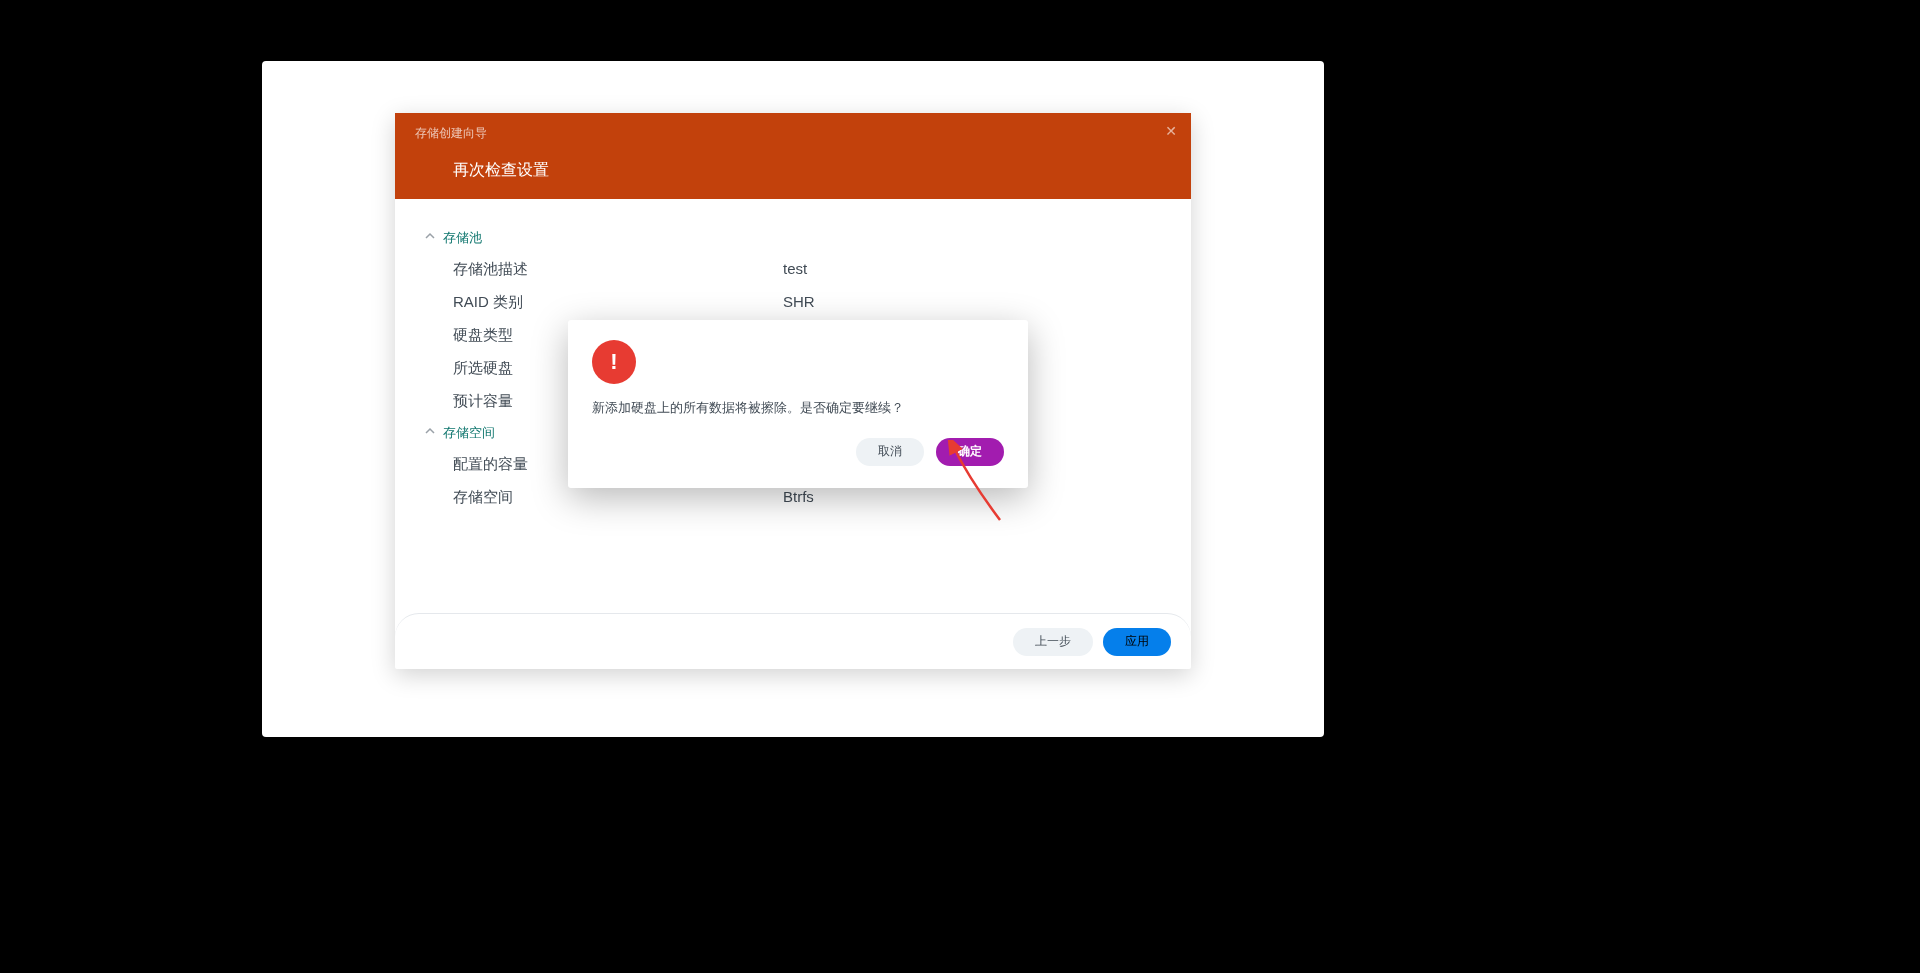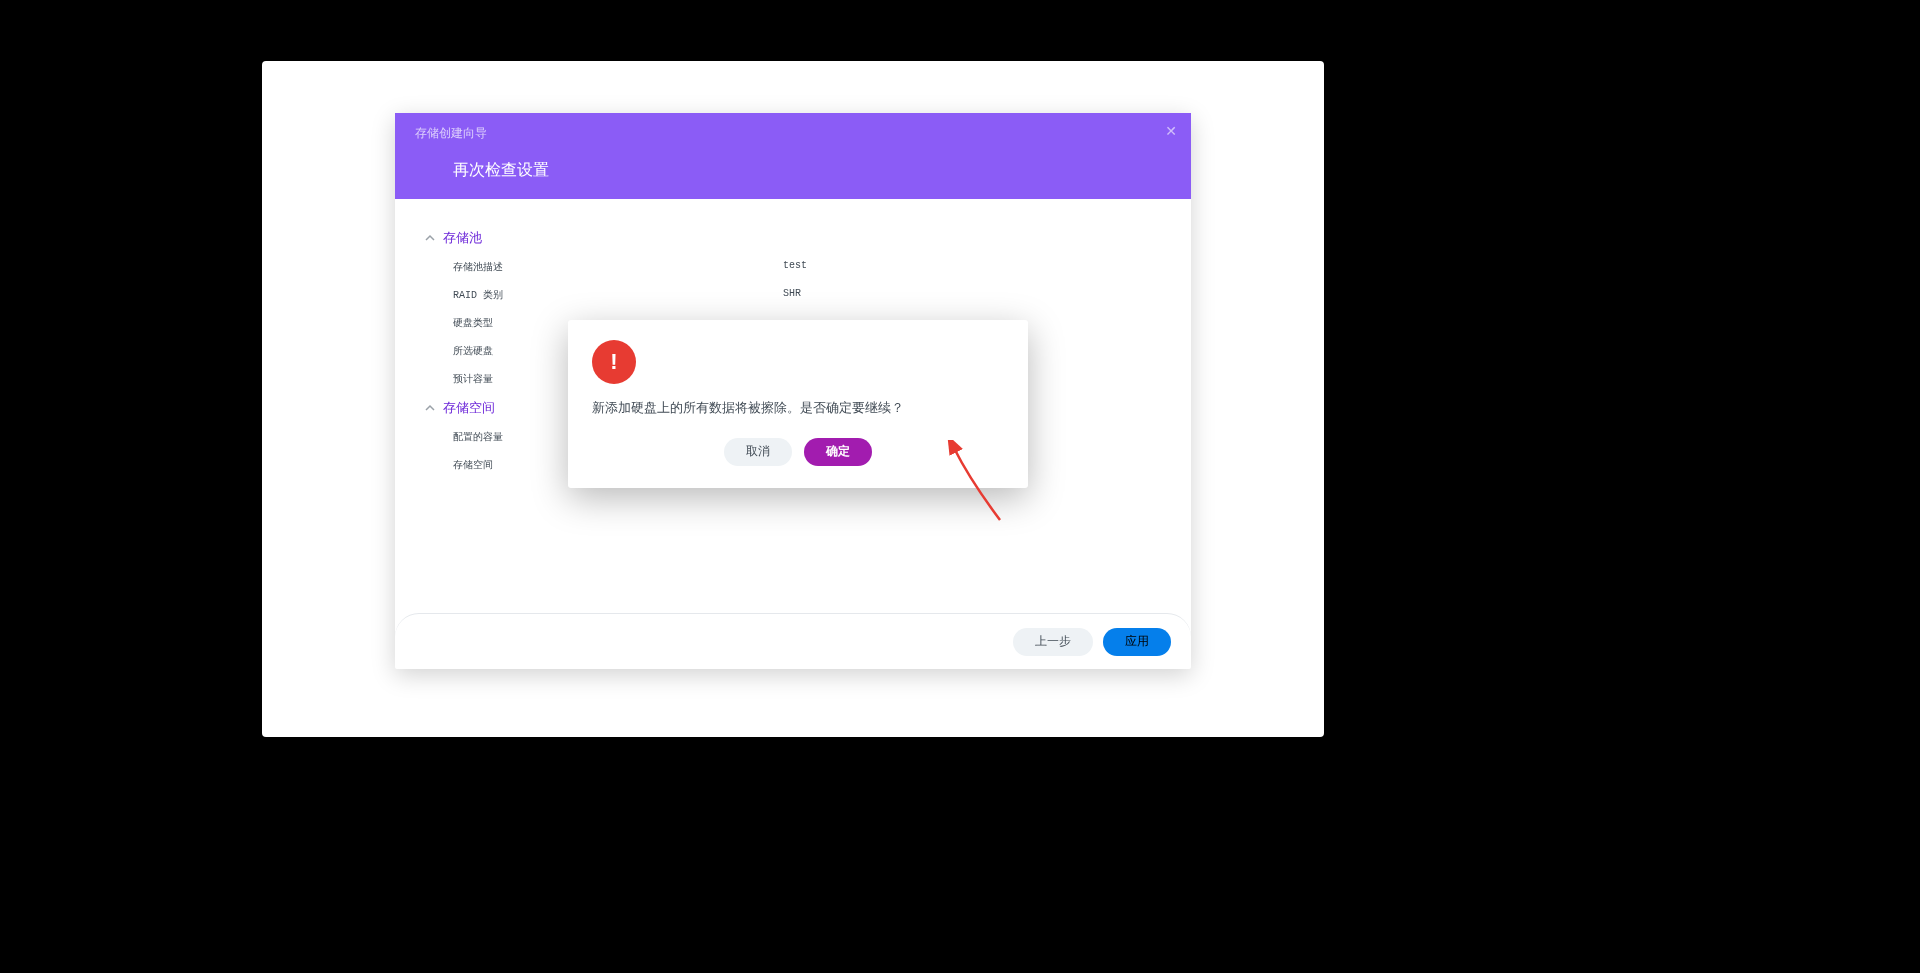--- a/index.html
+++ b/index.html
@@ -1,37 +1,37 @@
 <!DOCTYPE html>
 <html><head>
   <meta charset="utf-8">
   <style>
     * { margin: 0; padding: 0; box-sizing: border-box; }
     html, body { width: 1920px; height: 973px; background: #000; font-family: -apple-system, "Segoe UI", "Microsoft YaHei", sans-serif; }
     .outer-frame { position: absolute; left: 262px; top: 61px; width: 1062px; height: 676px; background: #fff; border-radius: 4px; overflow: hidden; }
     .wizard { position: absolute; left: 395px; top: 113px; width: 796px; height: 556px; background: #fff; border-radius: 2px; box-shadow: 0 6px 24px rgba(0,0,0,0.18); display: flex; flex-direction: column; }
-    .wizard-header { background: #8b5cf6; color: #fff; padding: 0 20px; height: 86px; position: relative; }
+    .wizard-header { background: #c2410c; color: #fff; padding: 0 20px; height: 86px; position: relative; }
     .wizard-subtitle { font-size: 12px; color: rgba(255,255,255,0.7); padding-top: 12px; }
     .wizard-title { font-size: 16px; font-weight: 500; padding-top: 18px; margin-left: 38px; }
     .close-x { position: absolute; top: 10px; right: 14px; color: rgba(255,255,255,0.6); font-size: 14px; font-weight: 300; cursor: pointer; }
     .wizard-body { flex: 1; padding: 24px 30px 20px 30px; font-size: 13px; color: #414b55; }
-    .section-head { display: flex; align-items: center; color: #6d28d9; font-size: 13px; padding: 6px 0; }
+    .section-head { display: flex; align-items: flex-start; color: #0f766e; font-size: 13px; padding: 6px 0; }
     .section-head .chev { margin-right: 8px; display: inline-block; }
-    .row { display: flex; padding: 7px 0 7px 28px; font-size: 10px; font-family: Liberation Mono, monospace; }
+    .row { display: flex; padding: 7px 0 7px 28px; font-size: 15px; }
     .row .label { width: 330px; color: #414b55; }
     .row .value { color: #414b55; }
     .wizard-footer { height: 56px; border-top: 1px solid #e5e8ec; display: flex; align-items: center; justify-content: flex-end; padding: 0 20px; gap: 10px; border-radius: 24px; }
     .btn { height: 28px; padding: 0 22px; border-radius: 14px; font-size: 12px; border: none; cursor: pointer; }
     .btn-secondary { background: #eef2f5; color: #414b55; }
     .btn-primary { background: #057FEB; color: #000000; }
     .btn-danger { background: #a21caf; color: #fff; font-weight: bold; }
     .confirm-dialog { position: absolute; left: 568px; top: 320px; width: 460px; background: #fff; border-radius: 3px; box-shadow: 0 10px 36px rgba(0,0,0,0.28); padding: 20px 24px 22px 24px; pointer-events: auto; }
     .warn-icon { width: 44px; height: 44px; border-radius: 50%; background: #E73B32; color: #fff; display: flex; align-items: center; justify-content: center; font-size: 22px; font-weight: 700; margin-bottom: 14px; }
     .confirm-msg { font-size: 13px; color: #414b55; line-height: 1.5; margin-bottom: 20px; }
-    .confirm-actions { display: flex; justify-content: center; gap: 12px; }
+    .confirm-actions { display: flex; justify-content: flex-end; gap: 12px; }
     .arrow { position: absolute; left: 940px; top: 440px; pointer-events: none; }
   </style>
 </head>
 <body>
 
 <div class="outer-frame"></div>
 
 <div class="wizard">
   <div class="wizard-header">
     <div class="wizard-subtitle">存储创建向导</div>

